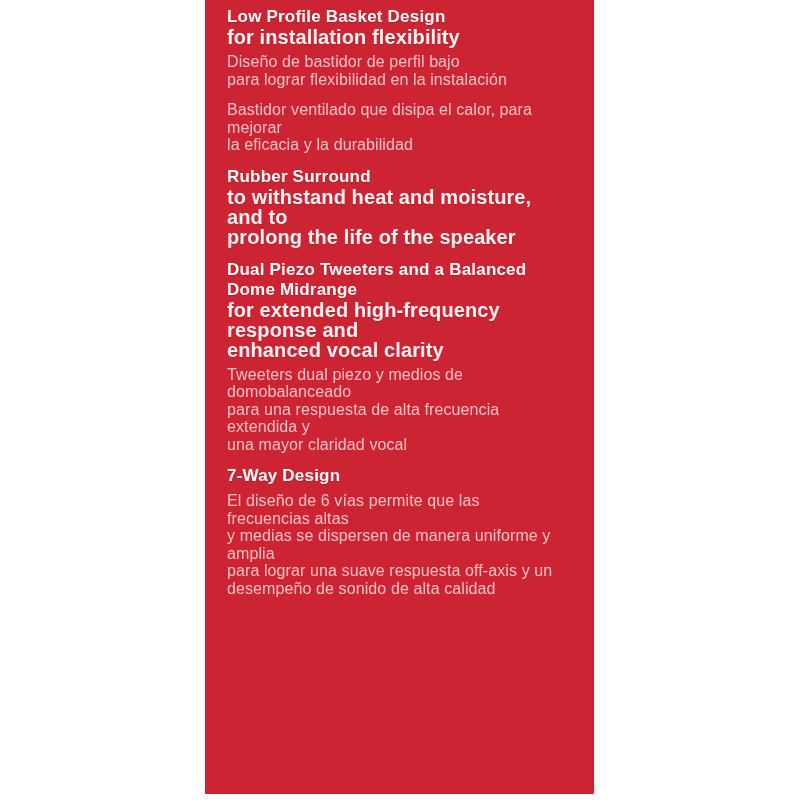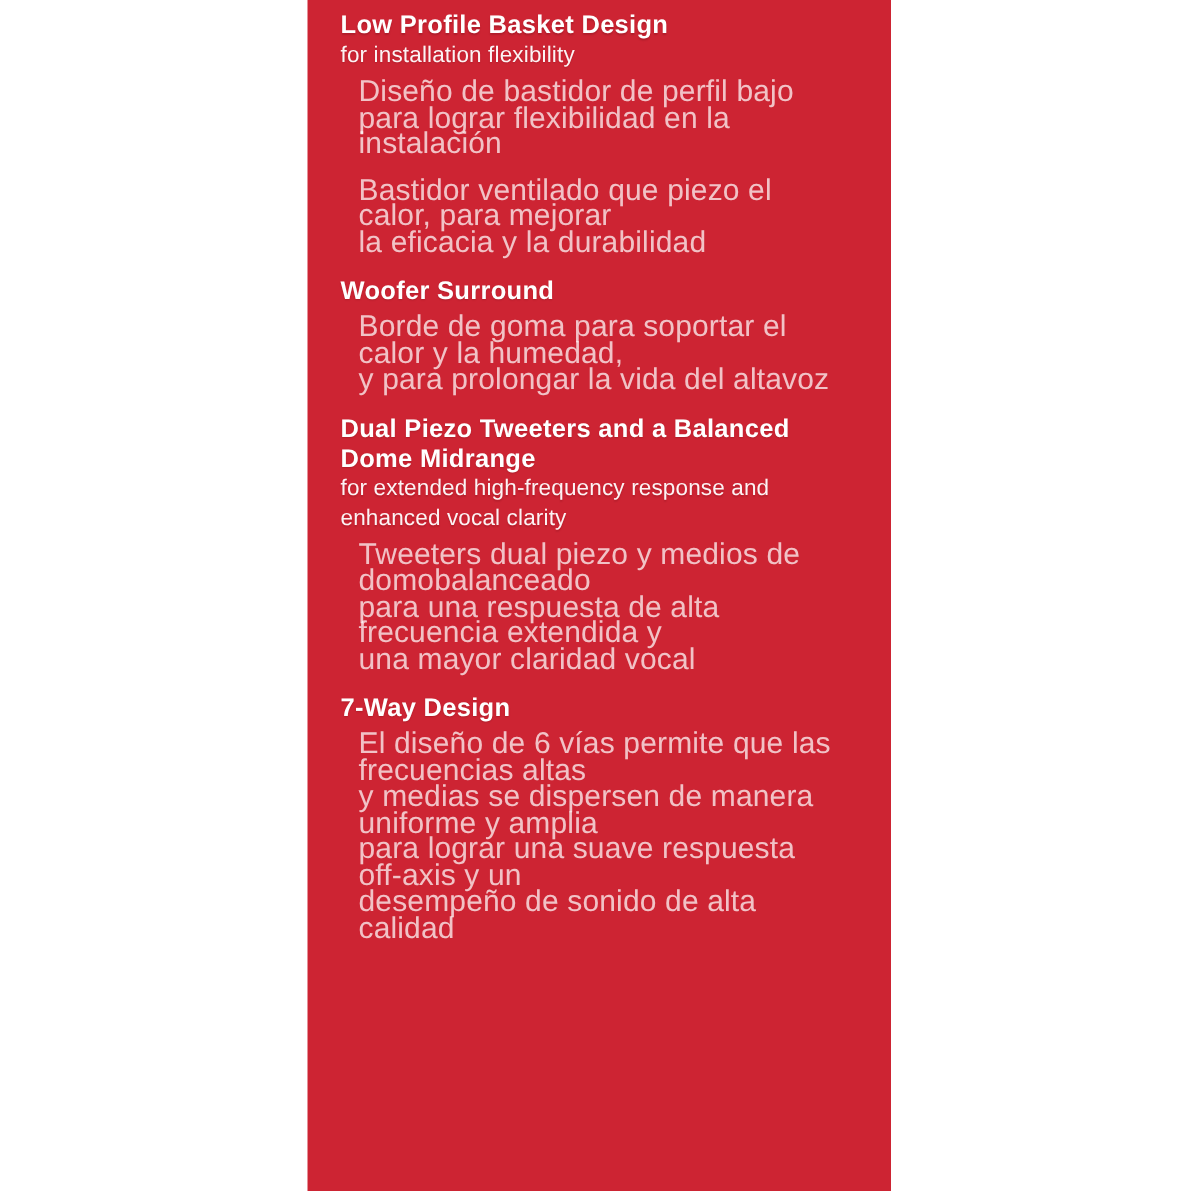--- a/index.html
+++ b/index.html
@@ -38,59 +38,59 @@
     font-size: 17px;
     line-height: 20px;
     font-weight: bold;
     letter-spacing: 0.2px;
     white-space: pre-line;
     text-shadow: 0 1px 1px rgba(90, 10, 20, 0.25);
   }
   .feature .desc {
     margin: 0;
     color: rgba(255, 255, 255, 0.95);
-    font-size: 15px;
+    font-size: 20px;
     line-height: 20px;
-    font-weight: normal;
+    font-weight: bold;
     letter-spacing: 0.1px;
     white-space: pre-line;
     text-shadow: 0 1px 1px rgba(90, 10, 20, 0.2);
   }
   .feature .es {
-    margin: 6px 0 0 12px;
+    margin: 6px 0 0 0;
     color: rgba(255, 255, 255, 0.72);
-    font-size: 20px;
+    font-size: 16px;
     line-height: 17.5px;
     font-weight: normal;
     letter-spacing: 0.1px;
     white-space: pre-line;
   }
 </style>
 </head>
 <body>
 
 <div class="stage">
   <div class="panel">
 
     <section class="feature">
       <h2>Low Profile Basket Design</h2>
       <p class="desc">for installation flexibility</p>
       <p class="es">Diseño de bastidor de perfil bajo
 para lograr flexibilidad en la instalación</p>
     </section>
 
     <section class="feature">
-      <p class="es">Bastidor ventilado que piezo el calor, para mejorar
+      <p class="es">Bastidor ventilado que disipa el calor, para mejorar
 la eficacia y la durabilidad</p>
     </section>
 
     <section class="feature">
-      <h2>Woofer Surround</h2>
-      <p class="es">Borde de goma para soportar el calor y la humedad,
-y para prolongar la vida del altavoz</p>
+      <h2>Rubber Surround</h2>
+      <p class="desc">to withstand heat and moisture, and to
+prolong the life of the speaker</p>
     </section>
 
 
     <section class="feature">
       <h2>Dual Piezo Tweeters and a Balanced
 Dome Midrange</h2>
       <p class="desc">for extended high-frequency response and
 enhanced vocal clarity</p>
       <p class="es">Tweeters dual piezo y medios de domobalanceado
 para una respuesta de alta frecuencia extendida y

